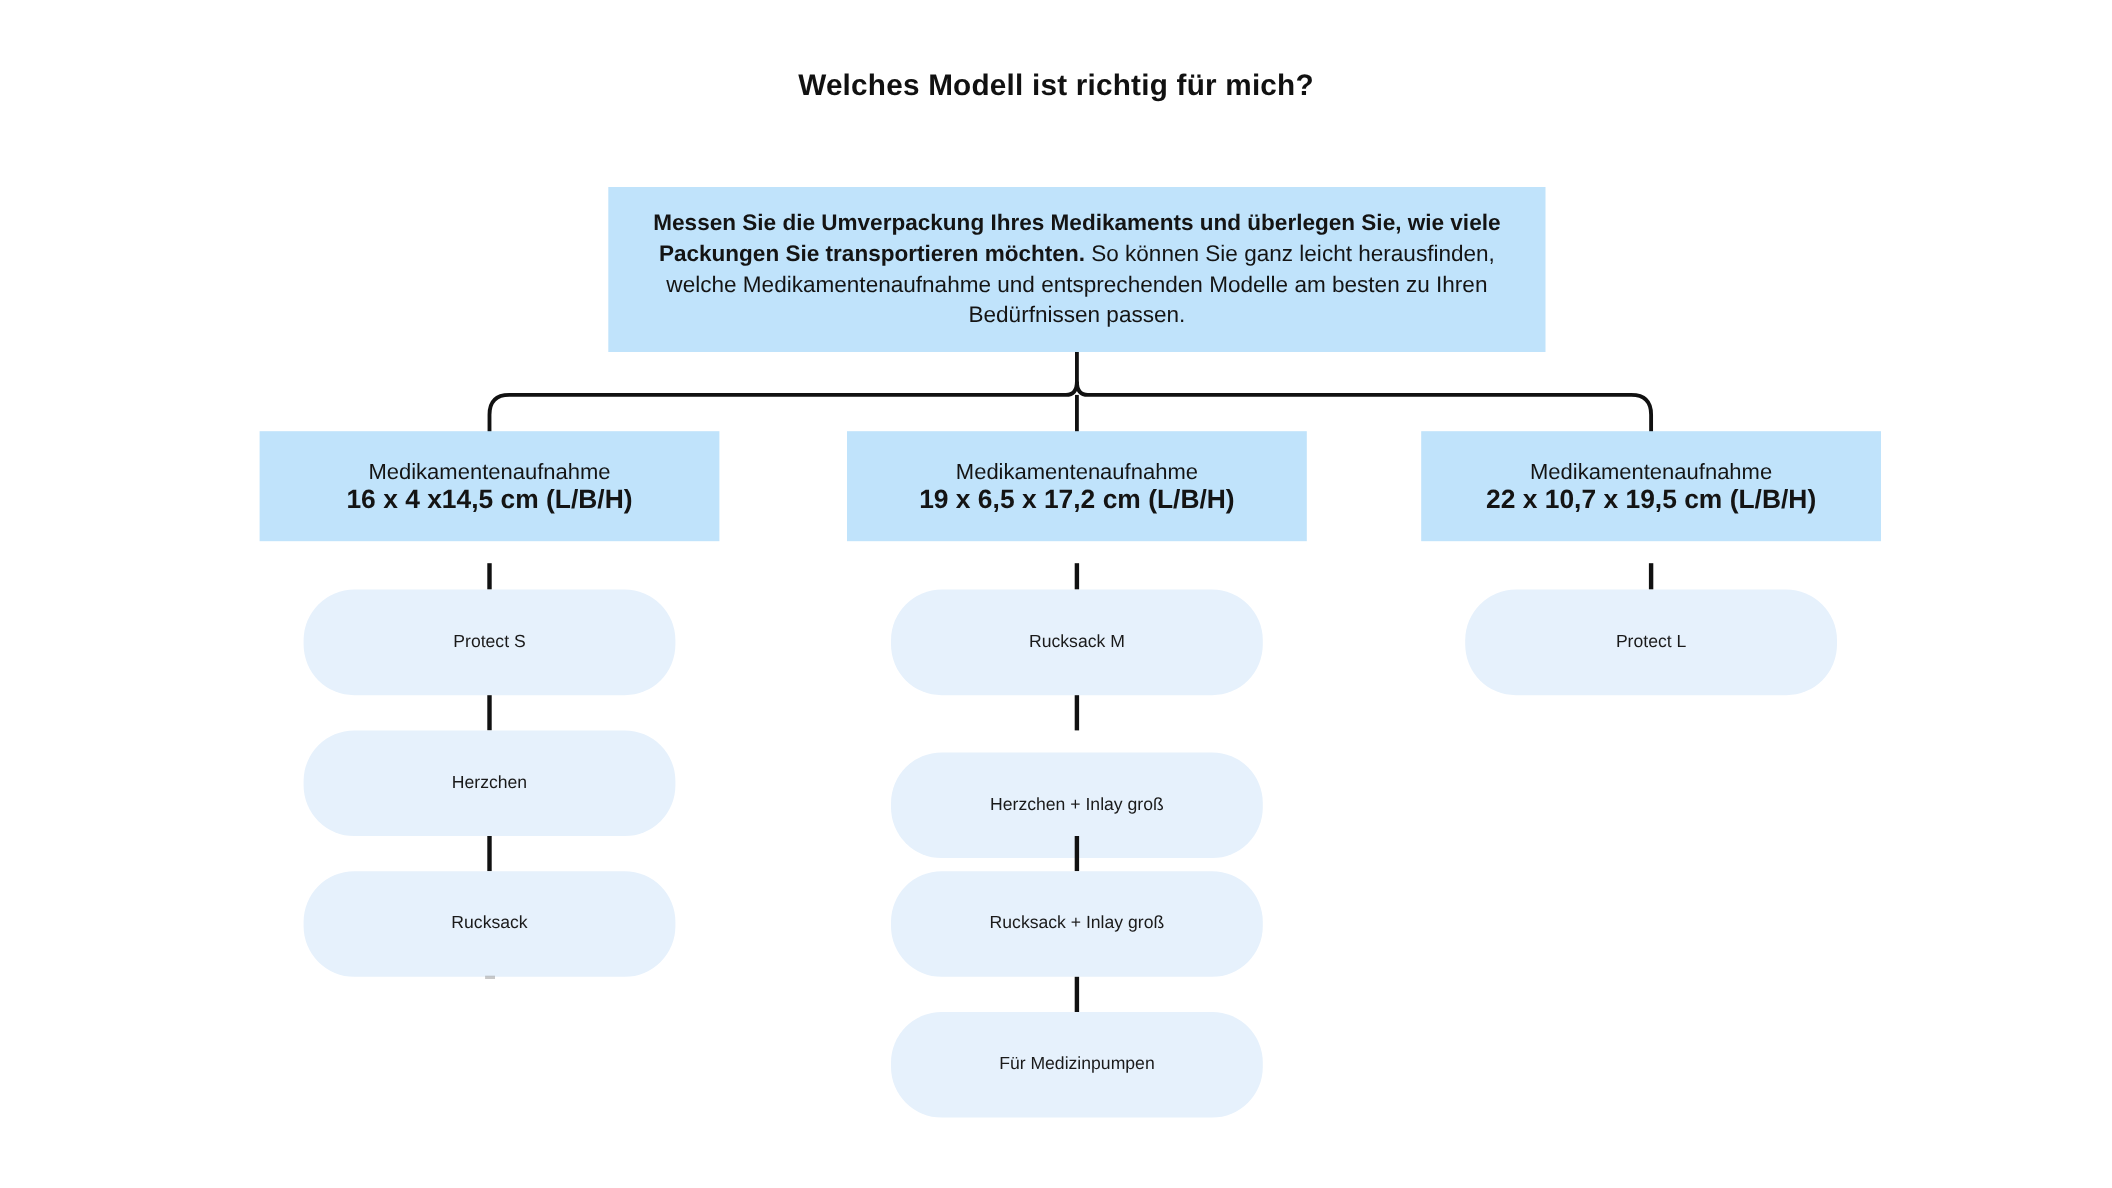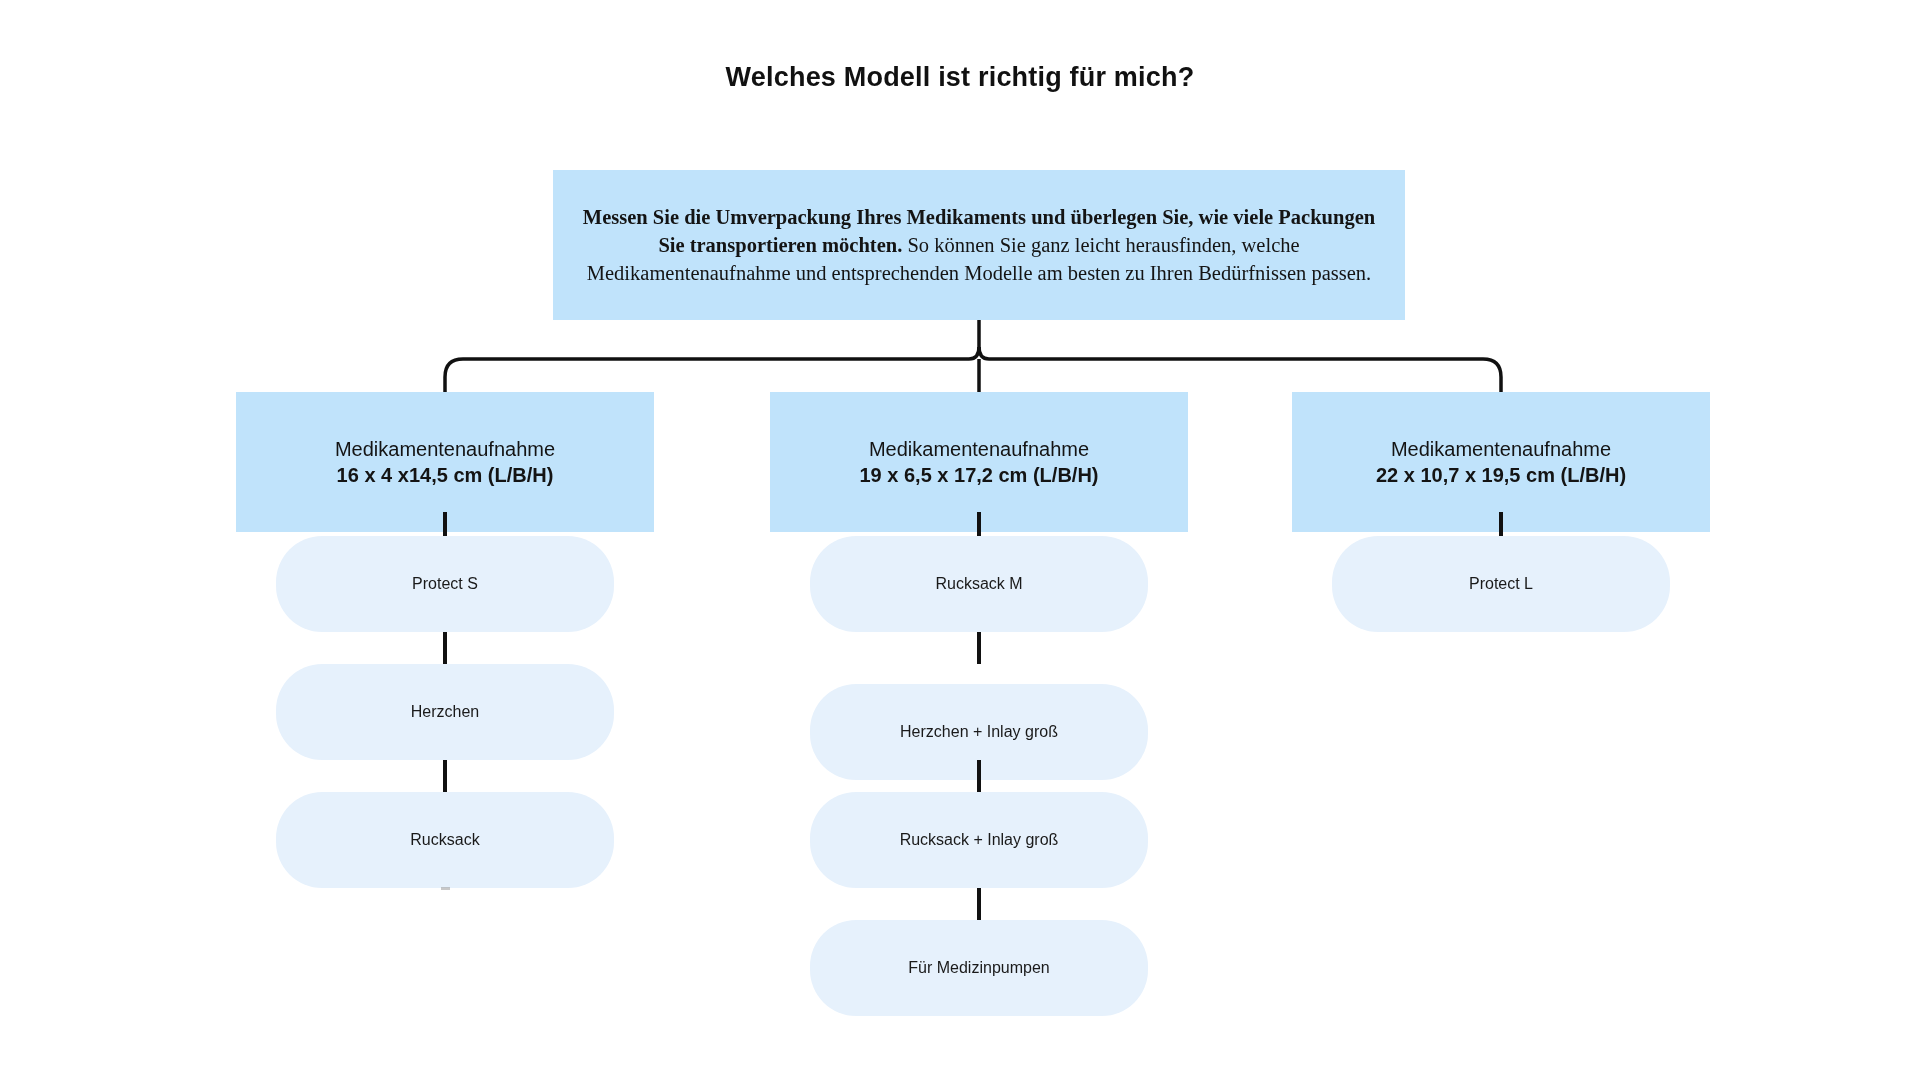--- a/index.html
+++ b/index.html
@@ -7,32 +7,32 @@
     position:relative;width:1920px;height:1080px;background:#ffffff;overflow:hidden;
     font-family:"Liberation Sans","DejaVu Sans",sans-serif;color:#141414;border-radius:23px;
   }
   .title{
     position:absolute;top:62px;left:0;width:1920px;text-align:center;
     font-size:27px;font-weight:700;letter-spacing:.2px;color:#111;
   }
   .intro-box{
     position:absolute;left:553px;top:170px;width:852px;height:150px;
     background:#c0e3fb;display:flex;align-items:center;justify-content:center;
-    box-sizing:border-box;padding:10px 26px;font-family:Liberation Serif, serif;
+    box-sizing:border-box;padding:10px 26px;
   }
   .intro-text{font-size:20.5px;line-height:28px;text-align:center;color:#141414;}
   .intro-text b{font-weight:700;}
   svg.connectors{position:absolute;left:0;top:0;pointer-events:none;}
   .hbox{
-    position:absolute;width:418px;height:140px;background:#c0e3fb;
+    position:absolute;width:418px;height:100px;background:#c0e3fb;
     display:flex;flex-direction:column;align-items:center;justify-content:center;
     text-align:center;top:392px;
   }
   .hbox .l1{font-size:20px;line-height:26px;}
-  .hbox .l2{font-size:20px;line-height:26px;font-weight:700;}
+  .hbox .l2{font-size:24px;line-height:26px;font-weight:700;}
   .pill{
     position:absolute;width:338px;height:96px;border-radius:46px;background:#e6f1fc;
     display:flex;align-items:center;justify-content:center;font-size:16px;color:#1a1a1a;
   }
   .stub{position:absolute;width:4px;background:#111;}
   .stray{position:absolute;width:9px;height:3px;background:#9a9a9a;opacity:.55;}
 </style>
 </head>
 <body>
 

